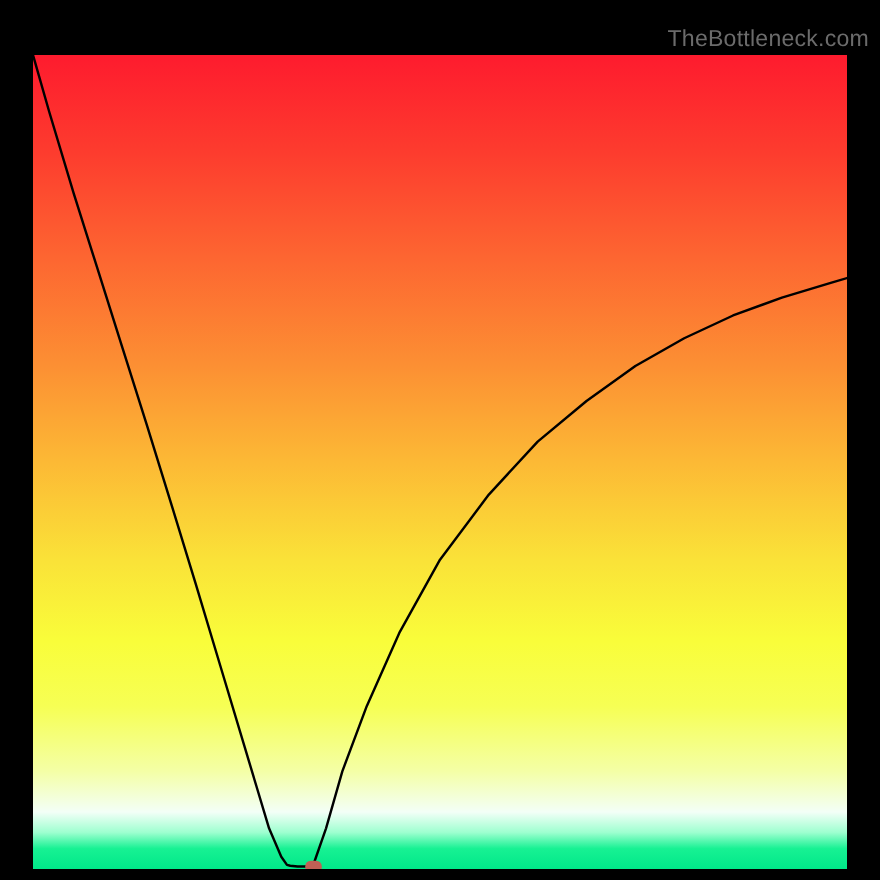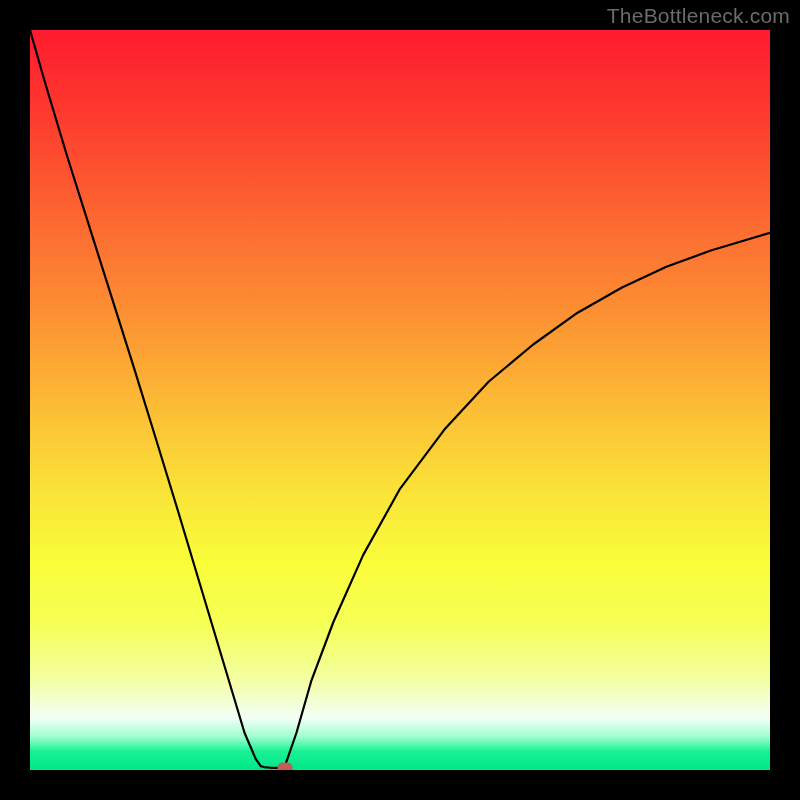--- a/index.html
+++ b/index.html
@@ -8,20 +8,21 @@
     width: 800px;
     height: 800px;
     overflow: hidden;
     background: #000;
     font-family: Arial, Helvetica, sans-serif;
   }
   .frame {
     position: absolute;
     inset: 0;
     background: #000;
+    margin-top: 20px;
   }
   .plot {
     position: absolute;
     left: 30px;
     top: 30px;
     width: 740px;
     height: 740px;
     overflow: hidden;
   }
   .gradient {

